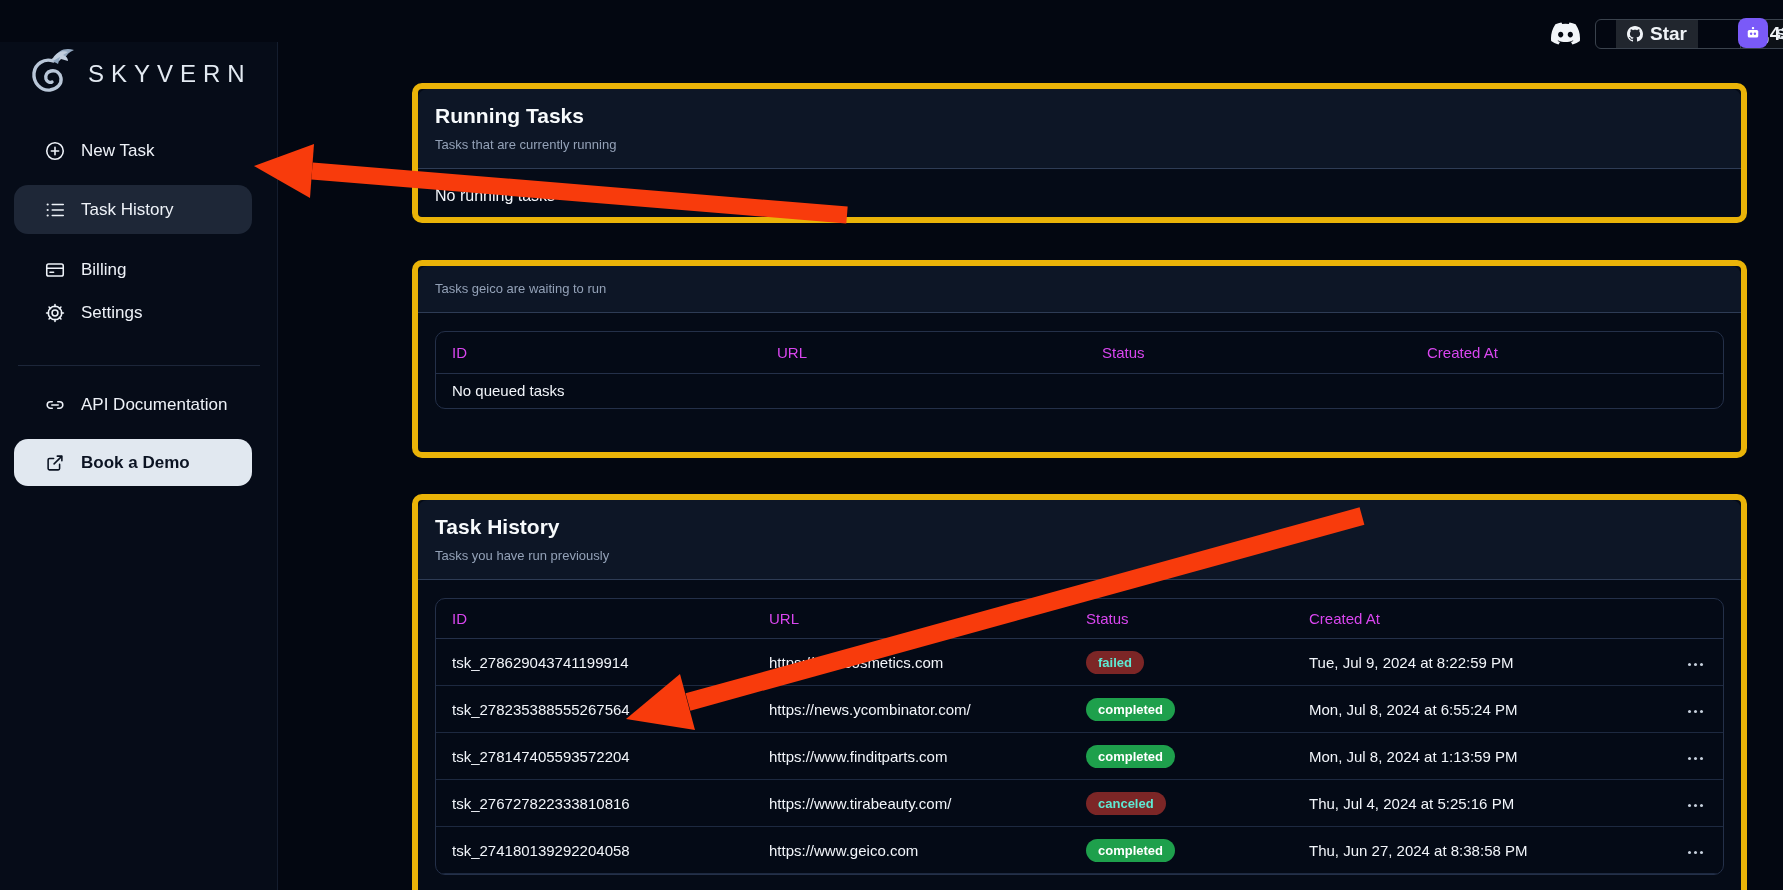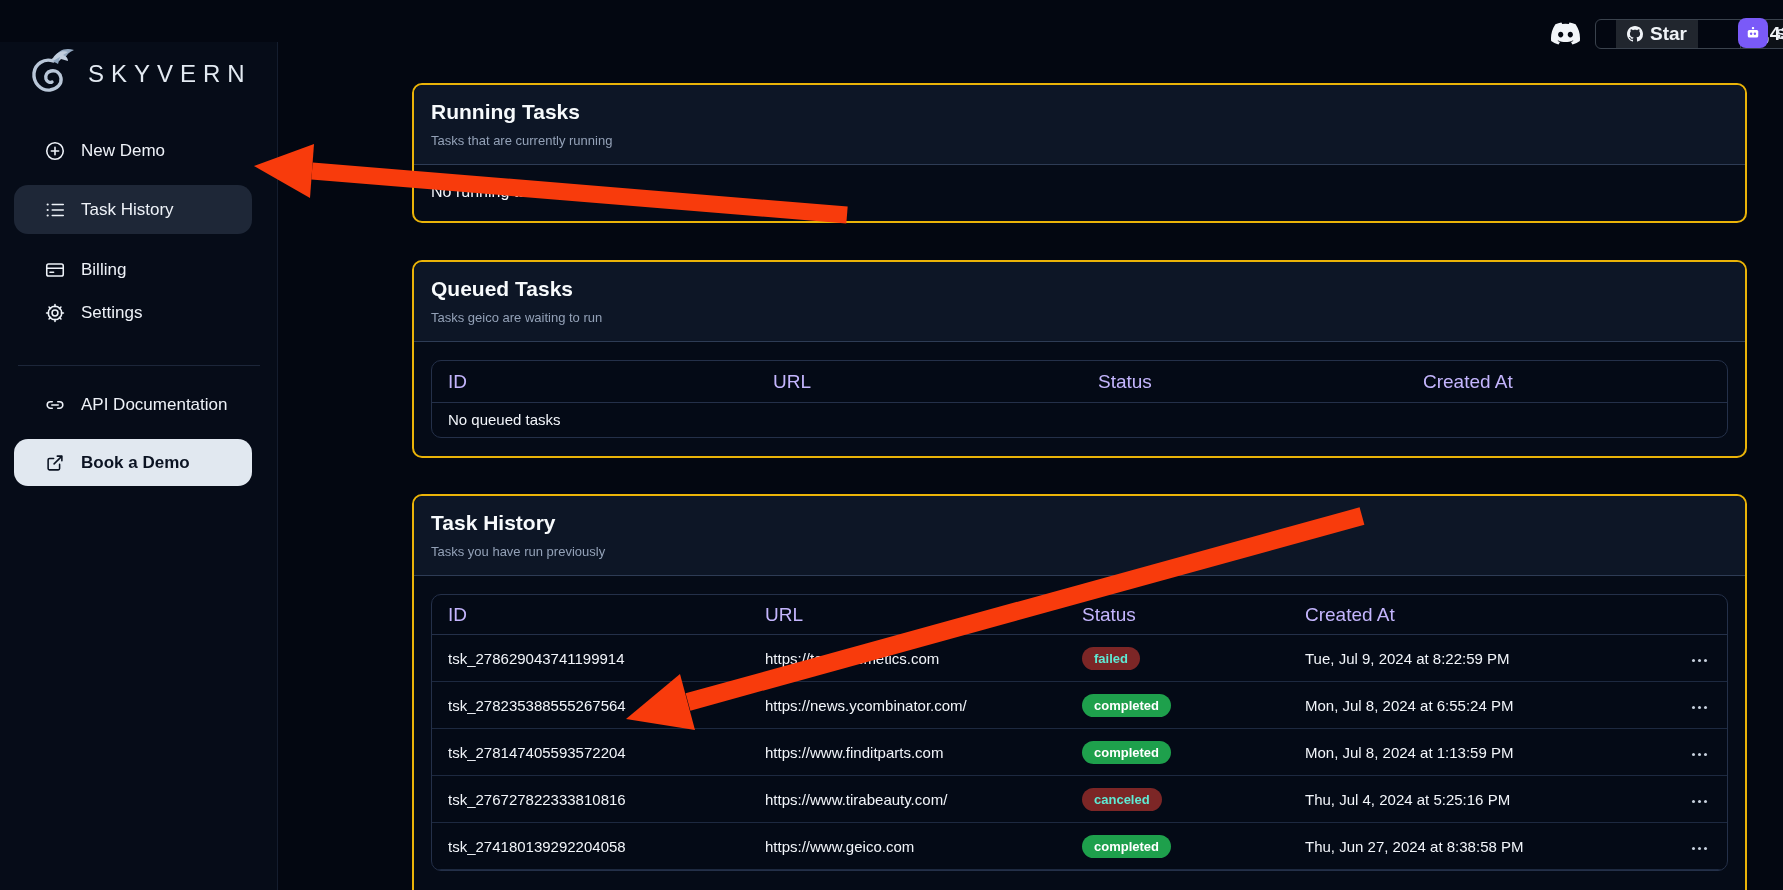--- a/index.html
+++ b/index.html
@@ -45,39 +45,39 @@
   .gh-left svg { width:16px; height:16px; fill:#f0f3f7; }
   .gh-right { display:flex; align-items:center; padding:0 13px; background:#0d1117; border-left:1px solid #3a424d; cursor:pointer;margin-left:42px; }
   .avatar {
     position:absolute; left:1738px; top:18px; width:30px; height:30px; border-radius:8px;
     background:var(--avatar,#7a5af8); display:flex; align-items:center; justify-content:center; z-index:2; cursor:pointer;
   }
   .account-label { position:absolute; left:1776px; top:25px; font-size:15px; font-weight:600; color:#e7ecf3; white-space:nowrap; z-index:2; }
   
   .card {
     position:absolute; left:412px; width:1335px;
-    border:2px solid #eab308; border-radius:10px; background:#050b17;
+    border:6px solid #eab308; border-radius:10px; background:#050b17;
   }
   .card-head {
     background:#0d1626; border-bottom:1px solid #2e3c55;
     border-radius:9px 9px 0 0; padding:15px 17px 16px;
   }
   .card-title { font-size:21px; font-weight:700; color:#f7fafc; margin-bottom:9px; }
   .card-sub   { font-size:13px; color:#93a1b7; }
   #card-running { top:83px;  height:140px; }
   #card-queued  { top:260px; height:198px; }
   #card-history { top:494px; height:420px; }
   .empty-line { padding:0 17px; line-height:54px; font-size:16px; color:#f2f5fa; }
   .itable {
     margin:18px 17px 0; border:1px solid #243049; border-radius:10px; overflow:hidden;
     background:#040a16;
   }
   .thead {
     display:grid; align-items:center; height:42px;
-    color:#c4b5fd; font-size:19px; border-bottom:1px solid #243049;
+    color:#d946ef; font-size:15px; border-bottom:1px solid #243049;
   }
   .thead > div { padding-left:16px; }
   .grid-q { grid-template-columns:325px 325px 325px 1fr; }
   .grid-h { grid-template-columns:317px 317px 223px 330px 1fr; }
   #history-table .thead { height:40px; }
   .q-empty { height:34px; line-height:34px; padding-left:16px; font-size:15px; color:#f2f5fa; }
   .trow {
     display:grid; grid-template-columns:317px 317px 223px 330px 1fr;
     height:47px; align-items:center; border-bottom:1px solid #1d2940;
     font-size:15px; color:#f2f5fa; cursor:pointer;
@@ -109,21 +109,21 @@
       <path d="M24 14l7-4-2 7z" fill="#8fa6bf"></path>
     </svg>
     <span class="logo-text">SKYVERN</span>
   </div>
 
   <div class="nav-item nav-new">
     <svg viewBox="0 0 24 24">
       <circle cx="12" cy="12" r="9"></circle>
         <path d="M12 8v8M8 12h8"></path>
     </svg>
-    <span>New Demo</span>
+    <span>New Task</span>
   </div>
 
   <div class="nav-item nav-history active">
     <svg viewBox="0 0 24 24">
       <path d="M9 6h12M9 12h12M9 18h12"></path>
         <path d="M4 6h.01M4 12h.01M4 18h.01" stroke-width="2.4"></path>
     </svg>
     <span>Task History</span>
   </div>
 
@@ -195,21 +195,20 @@
 <div class="card" id="card-running">
   <div class="card-head">
     <div class="card-title">Running Tasks</div>
     <div class="card-sub">Tasks that are currently running</div>
   </div>
   <div class="empty-line">No running tasks</div>
 </div>
 
 <div class="card" id="card-queued">
   <div class="card-head">
-    <div class="card-title">Queued Tasks</div>
     <div class="card-sub">Tasks geico are waiting to run</div>
   </div>
   <div class="itable">
     <div class="thead grid-q">
       <div>ID</div>
       <div>URL</div>
       <div>Status</div>
       <div>Created At</div>
     </div>
     <div class="q-empty">No queued tasks</div>

